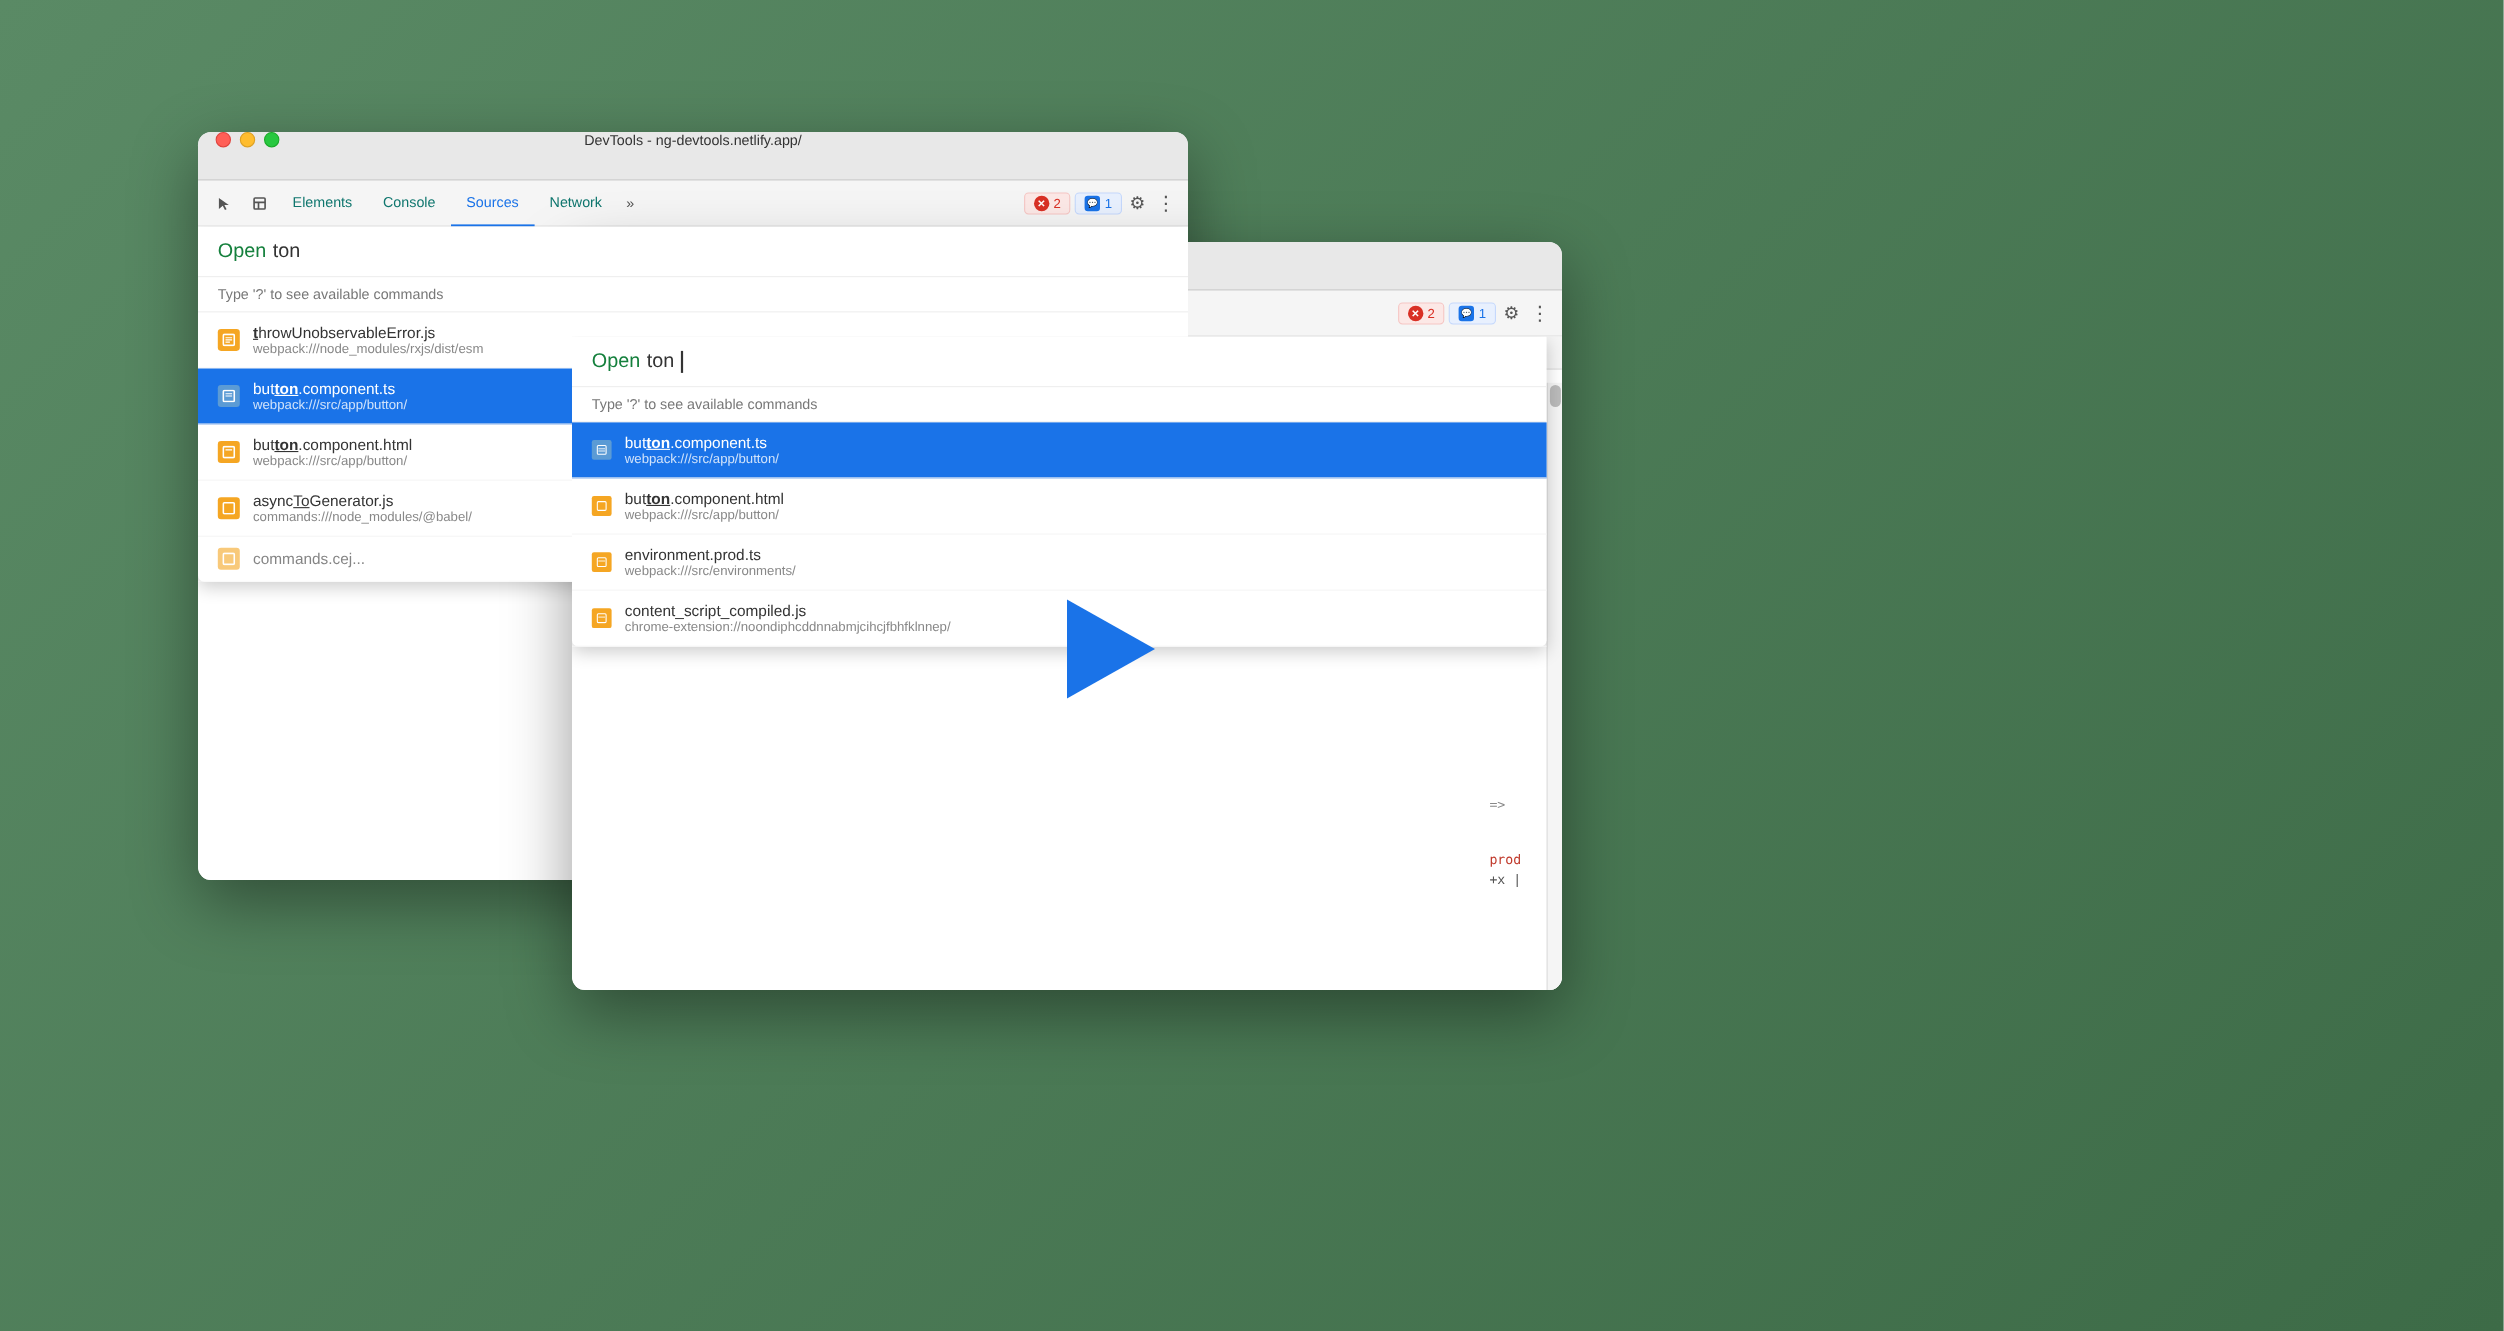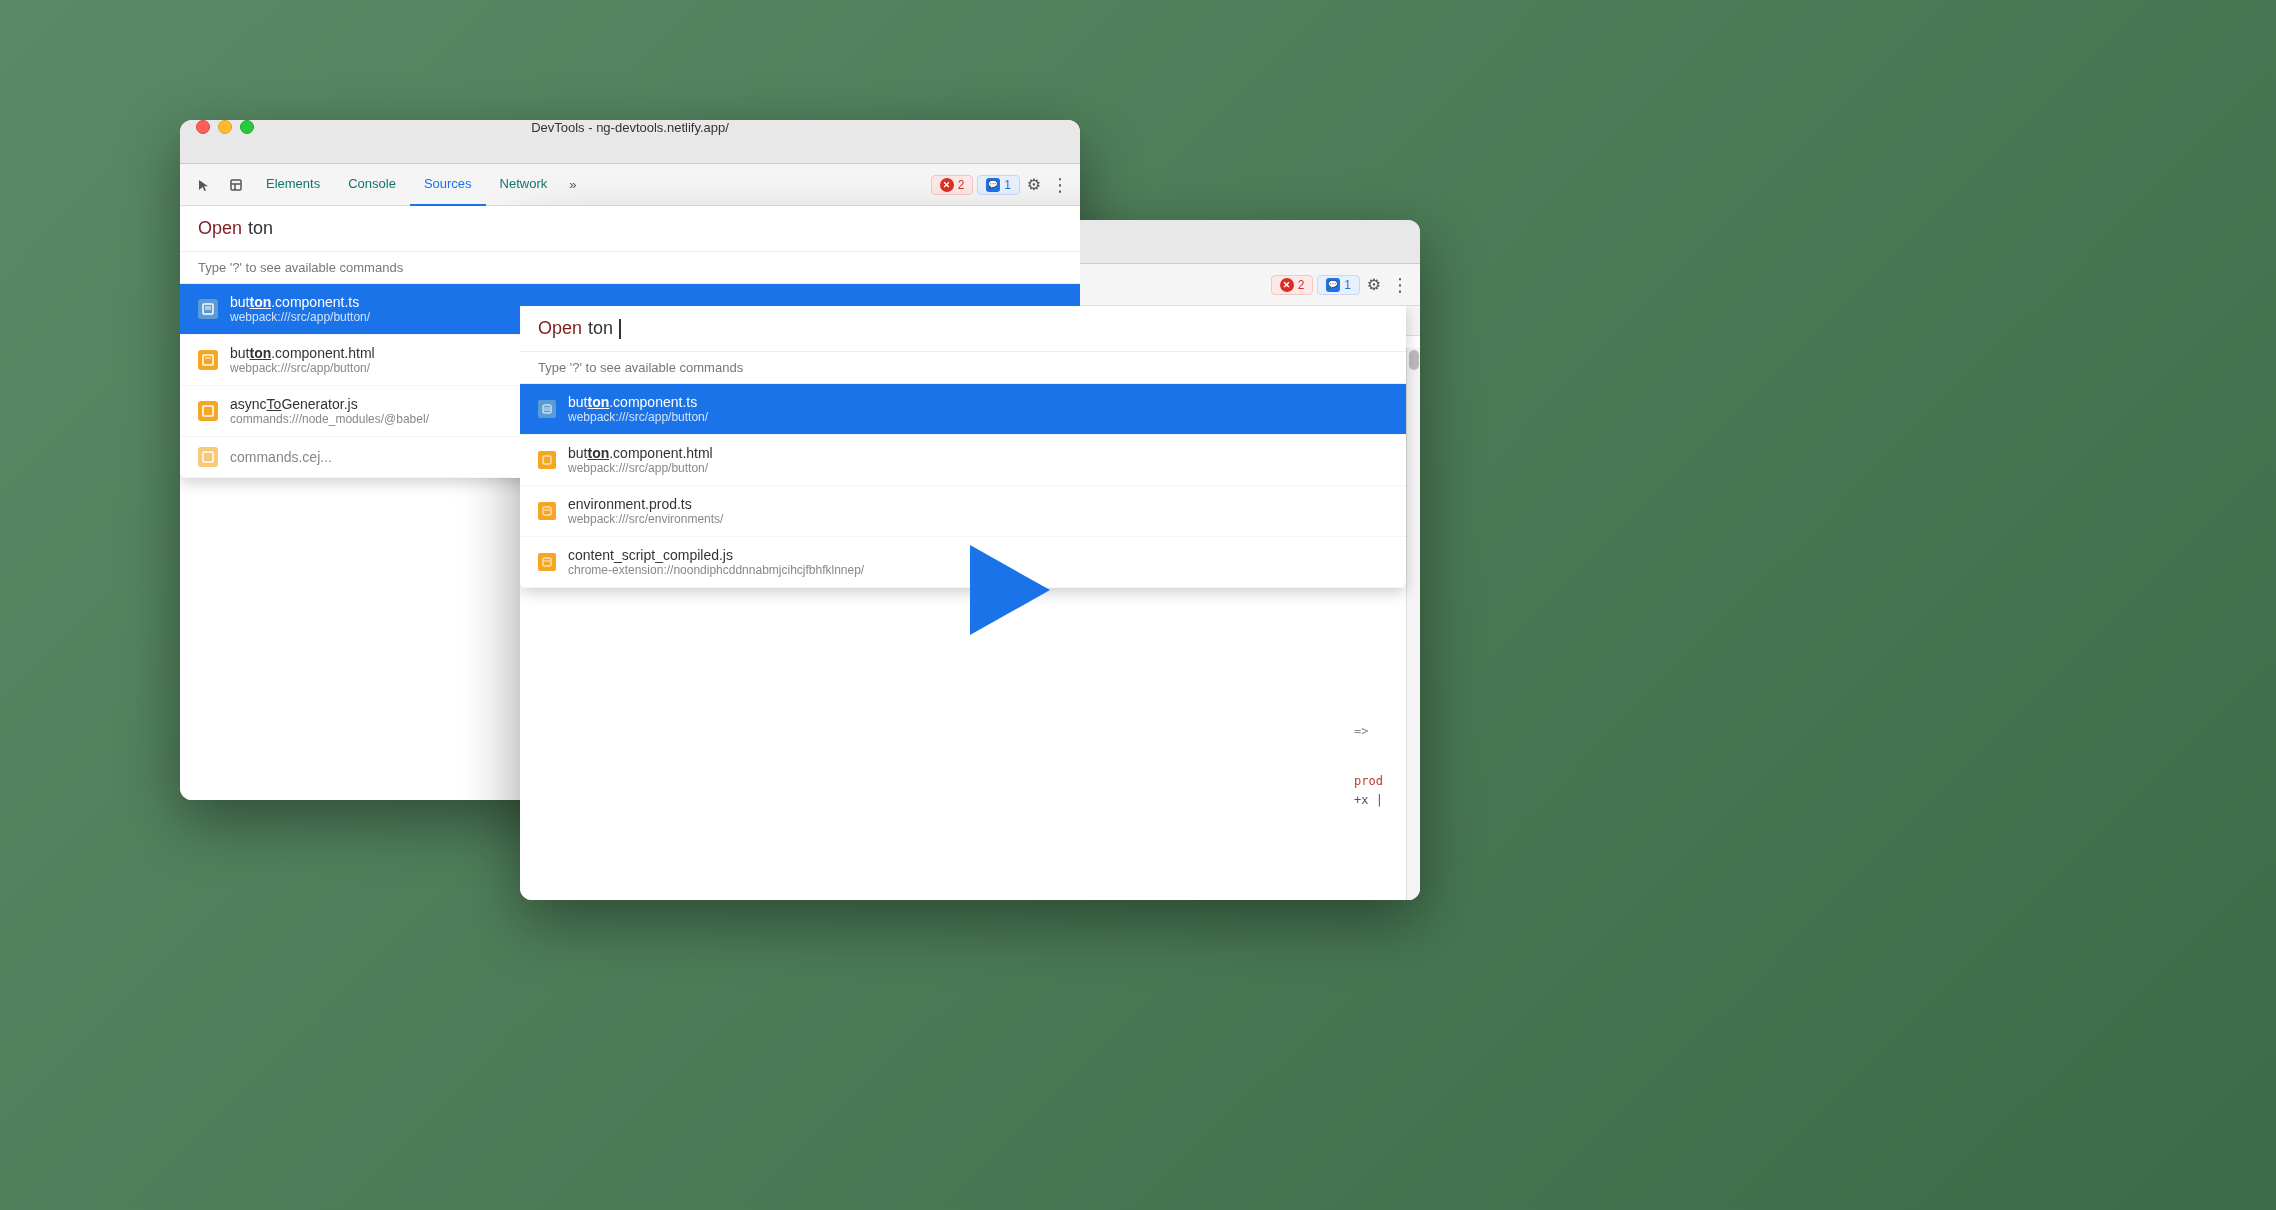--- a/index.html
+++ b/index.html
@@ -197,21 +197,21 @@
 
     .cp-input-row {
       padding: 12px 18px;
       border-bottom: 1px solid #eee;
       display: flex;
       align-items: center;
       gap: 6px;
     }
 
     .cp-open-label {
-      color: #7f1d1d;
+      color: #15803d;
       font-size: 18px;
       font-weight: 400;
     }
 
     .cp-input-text {
       font-size: 18px;
       color: #333;
       font-weight: 400;
     }
 
@@ -421,20 +421,36 @@
       <span>Pa</span>
     </div>
 
     <div class="command-palette">
       <div class="cp-input-row">
         <span class="cp-open-label">Open</span>
         <span class="cp-input-text">ton</span>
       </div>
       <div class="cp-hint">Type '?' to see available commands</div>
 
+      <div class="cp-item">
+        <div class="cp-item-icon">
+          <svg width="12" height="12" viewBox="0 0 12 12" fill="none">
+            <rect x="1" y="1" width="10" height="10" rx="1" stroke="white" stroke-width="1.5"></rect>
+            <line x1="3" y1="4" x2="9" y2="4" stroke="white" stroke-width="1"></line>
+            <line x1="3" y1="6" x2="9" y2="6" stroke="white" stroke-width="1"></line>
+            <line x1="3" y1="8" x2="7" y2="8" stroke="white" stroke-width="1"></line>
+          </svg>
+        </div>
+        <div class="cp-item-info">
+          <span class="cp-item-name">
+            <span style="text-decoration:underline; font-weight:700">t</span>hrowUnobservableError.js
+          </span>
+          <span class="cp-item-path">webpack:///node_modules/rxjs/dist/esm</span>
+        </div>
+      </div>
 
       <div class="cp-item selected">
         <div class="cp-item-icon" style="background:#5b9bd5;">
           <svg width="12" height="12" viewBox="0 0 12 12" fill="none">
             <rect x="1" y="1" width="10" height="10" rx="1" stroke="white" stroke-width="1.5"></rect>
             <line x1="3" y1="4" x2="9" y2="4" stroke="white" stroke-width="1"></line>
             <line x1="3" y1="6" x2="9" y2="6" stroke="white" stroke-width="1"></line>
           </svg>
         </div>
         <div class="cp-item-info">

